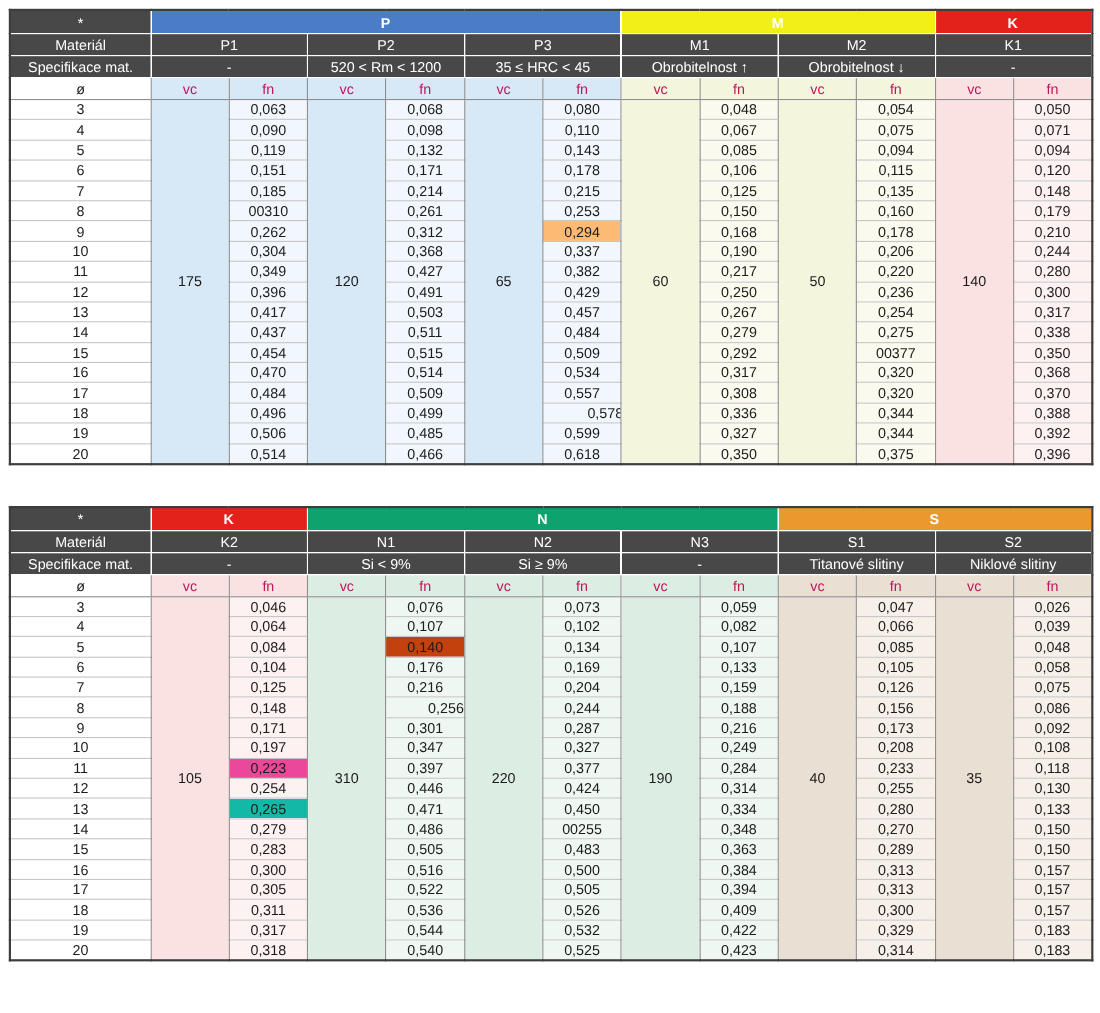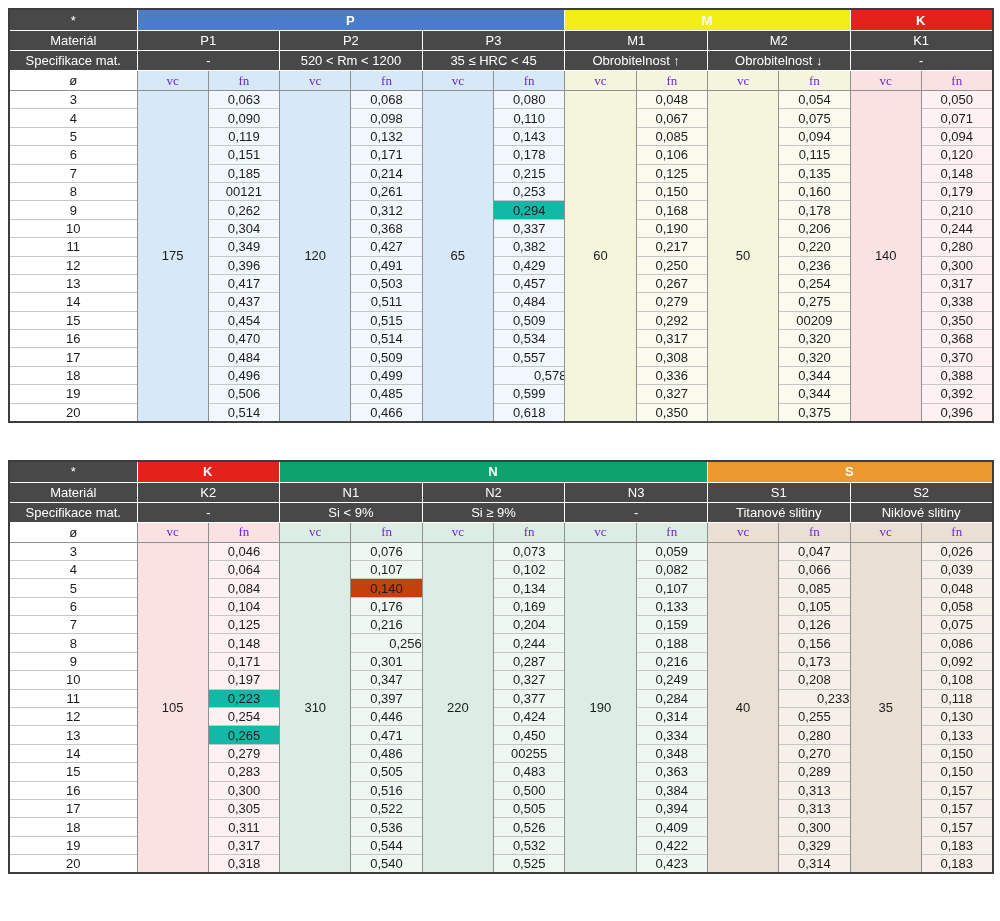--- a/index.html
+++ b/index.html
@@ -44,24 +44,23 @@
   th.dia-head{
     height:19px;
     background:#ffffff;
     color:#1c1c1c;
     font-weight:normal;
     border:1px solid #8f8f8f;
   }
   th.tint-head{
     height:19px;
     font-weight:normal;
-    color:#6d28d9;
+    color:#be185d;
     border:1px solid #8f8f8f;
     border-top:1px solid #ffffff;
-    font-family:Liberation Serif, serif;
   }
   
   tbody tr{height:18.4px;}
   td.dia{
     background:#ffffff;
     border-left:1px solid #8f8f8f;
     border-right:1px solid #8f8f8f;
     border-top:1px solid #c6c6c6;
   }
   td.vc{
@@ -190,32 +189,32 @@
           <td class="dia">7</td>
           <td class="fn" style="background: rgb(241, 247, 252);">0,185</td>
           <td class="fn" style="background: rgb(241, 247, 252);">0,214</td>
           <td class="fn" style="background: rgb(241, 247, 252);">0,215</td>
           <td class="fn" style="background: rgb(250, 251, 238);">0,125</td>
           <td class="fn" style="background: rgb(250, 251, 238);">0,135</td>
           <td class="fn" style="background: rgb(253, 241, 241);">0,148</td>
         </tr>
         <tr>
           <td class="dia">8</td>
-          <td class="fn" style="background: rgb(241, 247, 252);">00121</td>
+          <td class="fn" style="background: rgb(241, 247, 252);">00310</td>
           <td class="fn" style="background: rgb(241, 247, 252);">0,261</td>
           <td class="fn" style="background: rgb(241, 247, 252);">0,253</td>
           <td class="fn" style="background: rgb(250, 251, 238);">0,150</td>
           <td class="fn" style="background: rgb(250, 251, 238);">0,160</td>
           <td class="fn" style="background: rgb(253, 241, 241);">0,179</td>
         </tr>
         <tr>
           <td class="dia">9</td>
           <td class="fn" style="background: rgb(241, 247, 252);">0,262</td>
           <td class="fn" style="background: rgb(241, 247, 252);">0,312</td>
-          <td class="fn" style="background: #14b8a6; margin-left: 33px;">0,294</td>
+          <td class="fn" style="background: #fdba74; margin-left: 33px;">0,294</td>
           <td class="fn" style="background: rgb(250, 251, 238);">0,168</td>
           <td class="fn" style="background: rgb(250, 251, 238);">0,178</td>
           <td class="fn" style="background: rgb(253, 241, 241);">0,210</td>
         </tr>
         <tr>
           <td class="dia">10</td>
           <td class="fn" style="background: rgb(241, 247, 252);">0,304</td>
           <td class="fn" style="background: rgb(241, 247, 252);">0,368</td>
           <td class="fn" style="background: rgb(241, 247, 252);">0,337</td>
           <td class="fn" style="background: rgb(250, 251, 238);">0,190</td>
@@ -257,21 +256,21 @@
           <td class="fn" style="background: rgb(250, 251, 238);">0,279</td>
           <td class="fn" style="background: rgb(250, 251, 238);">0,275</td>
           <td class="fn" style="background: rgb(253, 241, 241);">0,338</td>
         </tr>
         <tr>
           <td class="dia">15</td>
           <td class="fn" style="background: rgb(241, 247, 252);">0,454</td>
           <td class="fn" style="background: rgb(241, 247, 252);">0,515</td>
           <td class="fn" style="background: rgb(241, 247, 252);">0,509</td>
           <td class="fn" style="background: rgb(250, 251, 238);">0,292</td>
-          <td class="fn" style="background: rgb(250, 251, 238);">00209</td>
+          <td class="fn" style="background: rgb(250, 251, 238);">00377</td>
           <td class="fn" style="background: rgb(253, 241, 241);">0,350</td>
         </tr>
         <tr>
           <td class="dia">16</td>
           <td class="fn" style="background: rgb(241, 247, 252);">0,470</td>
           <td class="fn" style="background: rgb(241, 247, 252);">0,514</td>
           <td class="fn" style="background: rgb(241, 247, 252);">0,534</td>
           <td class="fn" style="background: rgb(250, 251, 238);">0,317</td>
           <td class="fn" style="background: rgb(250, 251, 238);">0,320</td>
           <td class="fn" style="background: rgb(253, 241, 241);">0,368</td>
@@ -446,25 +445,25 @@
           <td class="dia">10</td>
           <td class="fn" style="background: rgb(253, 241, 241);">0,197</td>
           <td class="fn" style="background: rgb(239, 247, 242);">0,347</td>
           <td class="fn" style="background: rgb(239, 247, 242);">0,327</td>
           <td class="fn" style="background: rgb(239, 247, 242);">0,249</td>
           <td class="fn" style="background: rgb(246, 240, 232);">0,208</td>
           <td class="fn" style="background: rgb(246, 240, 232);">0,108</td>
         </tr>
         <tr>
           <td class="dia">11</td>
-          <td class="fn" style="background: #14b8a6; margin-left: 48px;">0,223</td>
+          <td class="fn" style="background: #ec4899; margin-left: 48px;">0,223</td>
           <td class="fn" style="background: rgb(239, 247, 242);">0,397</td>
           <td class="fn" style="background: rgb(239, 247, 242);">0,377</td>
           <td class="fn" style="background: rgb(239, 247, 242);">0,284</td>
-          <td class="fn" style="background: rgb(246, 240, 232); text-align: right;">0,233</td>
+          <td class="fn" style="background: rgb(246, 240, 232);">0,233</td>
           <td class="fn" style="background: rgb(246, 240, 232);">0,118</td>
         </tr>
         <tr>
           <td class="dia">12</td>
           <td class="fn" style="background: rgb(253, 241, 241);">0,254</td>
           <td class="fn" style="background: rgb(239, 247, 242);">0,446</td>
           <td class="fn" style="background: rgb(239, 247, 242);">0,424</td>
           <td class="fn" style="background: rgb(239, 247, 242);">0,314</td>
           <td class="fn" style="background: rgb(246, 240, 232);">0,255</td>
           <td class="fn" style="background: rgb(246, 240, 232);">0,130</td>

